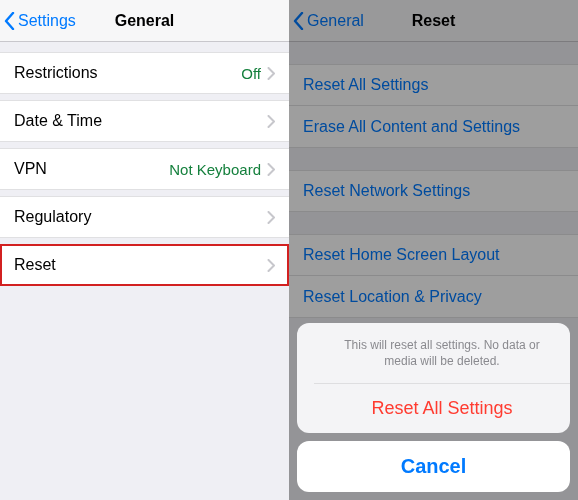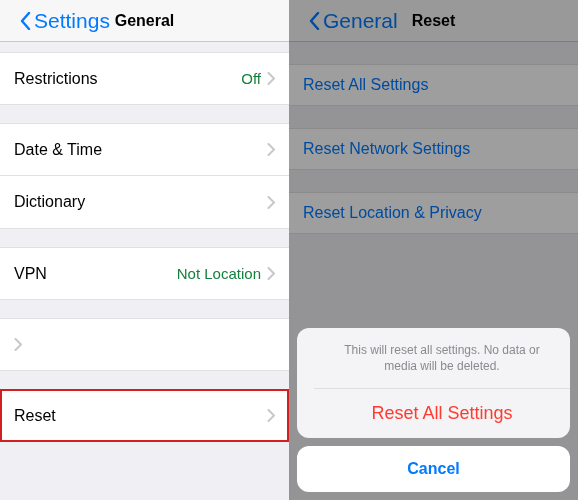--- a/index.html
+++ b/index.html
@@ -22,43 +22,43 @@
     background: #f7f7f8;
     border-bottom: 1px solid #c8c7cc;
     display: flex;
     align-items: center;
     position: relative;
   }
   .navbar .back {
     display: flex;
     align-items: center;
     color: #007aff;
-    font-size: 21px;
-    padding-left: 20px;
+    font-size: 16px;
+    padding-left: 4px;
   }
   .navbar .back .chev {
     width: 11px; height: 18px;
     margin-right: 3px;
   }
   .navbar .title {
     position: absolute;
     left: 0; right: 0;
     text-align: center;
     font-size: 16px;
     font-weight: 600;
     color: #000;
     pointer-events: none;
   }
 
   
-  .group { margin-top: 18px; }
+  .group { margin-top: 6px; }
   .group.first { margin-top: 10px; }
   .row {
     background: #fff;
-    height: 53px;
+    height: 42px;
     display: flex;
     align-items: center;
     padding: 0 14px;
     font-size: 16px;
     color: #000;
     border-bottom: 1px solid #e0e0e2;
     position: relative;
   }
   .group .row:first-child { border-top: 1px solid #e0e0e2; }
   .row .label { flex: 1; }
@@ -106,21 +106,21 @@
     background: transparent;
     text-align: center;
     font-size: 18px;
     padding: 14px 0;
   }
   .sheet-btn.destructive { color: #ff3b30; }
   .cancel-card {
     background: #fff;
     border-radius: 12px;
     text-align: center;
-    font-size: 16px;
+    font-size: 20px;
     font-weight: 600;
     color: #007aff;
     padding: 14px 0;
   }
 
   .chev-svg { width:8px; height:13px; }
 </style>
 </head>
 <body>
 
@@ -149,44 +149,37 @@
 
   <div class="group">
     <div class="row">
       <span class="label">Date &amp; Time</span>
       <span class="disclosure">
           <svg class="chev-svg" viewBox="0 0 8 13">
             <polyline points="1.5,1 7,6.5 1.5,12" fill="none" stroke="#c7c7cc" stroke-width="2" stroke-linecap="round" stroke-linejoin="round"></polyline>
           </svg>
         </span>
     </div>
-    <div class="row">
-      <span class="label">Dictionary</span>
-      <span class="disclosure">
-          <svg class="chev-svg" viewBox="0 0 8 13">
-            <polyline points="1.5,1 7,6.5 1.5,12" fill="none" stroke="#c7c7cc" stroke-width="2" stroke-linecap="round" stroke-linejoin="round"></polyline>
-          </svg>
-        </span>
-    </div>
   </div>
 
   <div class="group">
     <div class="row">
       <span class="label">VPN</span>
-      <span class="value">Not Location</span>
-      <span class="disclosure">
-          <svg class="chev-svg" viewBox="0 0 8 13">
-            <polyline points="1.5,1 7,6.5 1.5,12" fill="none" stroke="#c7c7cc" stroke-width="2" stroke-linecap="round" stroke-linejoin="round"></polyline>
-          </svg>
-        </span>
-    </div>
-  </div>
-
-  <div class="group">
-    <div class="row">
+      <span class="value">Not Keyboard</span>
+      <span class="disclosure">
+          <svg class="chev-svg" viewBox="0 0 8 13">
+            <polyline points="1.5,1 7,6.5 1.5,12" fill="none" stroke="#c7c7cc" stroke-width="2" stroke-linecap="round" stroke-linejoin="round"></polyline>
+          </svg>
+        </span>
+    </div>
+  </div>
+
+  <div class="group">
+    <div class="row">
+      <span class="label">Regulatory</span>
       <span class="disclosure">
           <svg class="chev-svg" viewBox="0 0 8 13">
             <polyline points="1.5,1 7,6.5 1.5,12" fill="none" stroke="#c7c7cc" stroke-width="2" stroke-linecap="round" stroke-linejoin="round"></polyline>
           </svg>
         </span>
     </div>
   </div>
 
   <div class="group">
     <div class="row highlighted">
@@ -208,29 +201,35 @@
         </svg>
       <span>General</span>
     </div>
     <div class="title">Reset</div>
   </div>
 
   <div class="group first">
     <div class="row">
       <span class="label">Reset All Settings</span>
     </div>
+    <div class="row">
+      <span class="label">Erase All Content and Settings</span>
+    </div>
   </div>
 
   <div class="group">
     <div class="row">
       <span class="label">Reset Network Settings</span>
     </div>
   </div>
 
   <div class="group">
+    <div class="row">
+      <span class="label">Reset Home Screen Layout</span>
+    </div>
     <div class="row">
       <span class="label">Reset Location &amp; Privacy</span>
     </div>
   </div>
 
   <div class="dim-overlay"></div>
 
   <div class="action-sheet">
     <div class="sheet-card">
       <div class="sheet-msg">This will reset all settings. No data or media will be deleted.</div>

